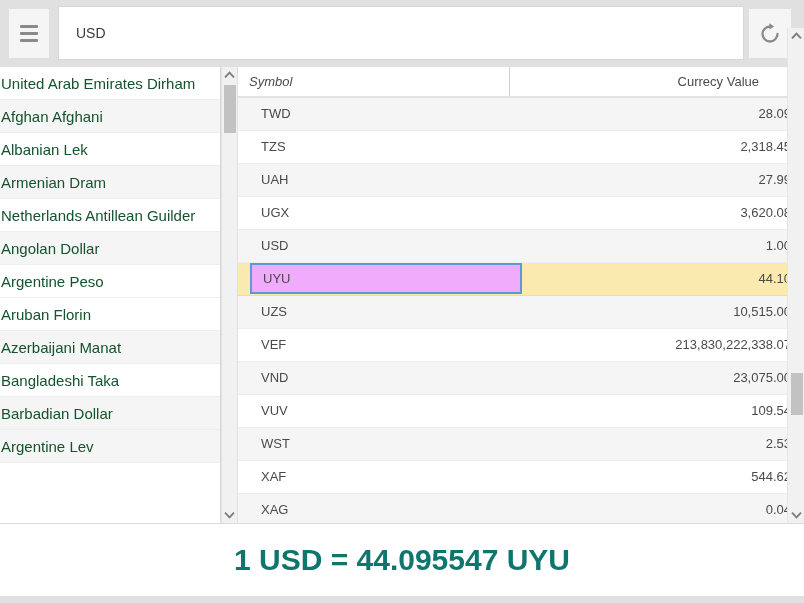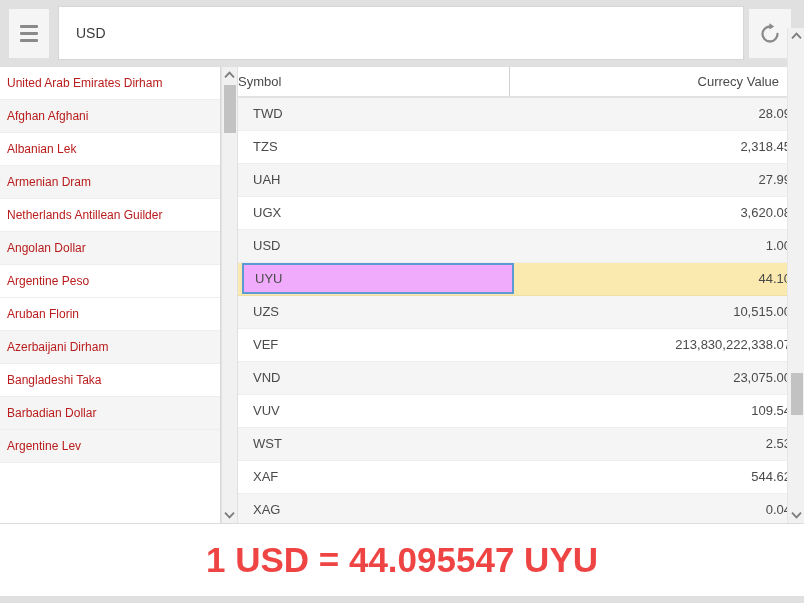--- a/index.html
+++ b/index.html
@@ -101,23 +101,23 @@
     width: 221px;
     height: 456px;
     background: #ffffff;
     overflow: hidden;
     border-right: 1px solid #d8d8d8;
     box-sizing: border-box;
   }
   .currency-item {
     height: 33px;
     line-height: 33px;
-    padding-left: 7px;
-    font-size: 12px;
-    color: #b91c1c;
+    padding-left: 1px;
+    font-size: 15px;
+    color: #14532d;
     background: #ffffff;
     border-bottom: 1px solid #eeeeee;
     box-sizing: border-box;
     white-space: nowrap;
     overflow: hidden;
     text-overflow: ellipsis;
     cursor: default;
   }
   .currency-item.alt { background: #f5f5f5; }
 
@@ -171,48 +171,50 @@
     top: 0;
     height: 29px;
     line-height: 29px;
     font-size: 13px;
     color: #4a4a4a;
     box-sizing: border-box;
   }
   .th-symbol {
     left: 0;
     width: 272px;
+    padding-left: 11px;
     border-right: 1px solid #d0d0d0;
+    font-style: italic;
   }
   .th-value {
     left: 272px;
     width: 294px;
     text-align: right;
-    padding-right: 25px;
+    padding-right: 45px;
   }
 
   .table-body {
     position: absolute;
     left: 0; top: 31px;
     width: 566px;
     height: 425px;
     overflow: hidden;
   }
   .row {
     position: relative;
     height: 33px;
     background: #ffffff;
     border-bottom: 1px solid #eeeeee;
     box-sizing: border-box;
   }
   .row.alt { background: #f5f5f5; }
   .row.selected { background: #fbeab0; border-bottom: 1px solid #f0dfa4; }
   .cell-symbol {
     position: absolute;
-    left: 4px; top: 0;
+    left: 12px; top: 0;
     width: 272px;
     height: 32px;
     line-height: 32px;
     padding-left: 11px;
     font-size: 13px;
     color: #4a4a4a;
     box-sizing: border-box;
   }
   .row.selected .cell-symbol {
     border: 2px solid #5b9bd5;
@@ -251,23 +253,23 @@
     width: 804px;
     height: 73px;
     background: #ffffff;
     display: flex;
     align-items: center;
     justify-content: center;
     border-top: 1px solid #dcdcdc;
     box-sizing: border-box;
   }
   .result-text {
-    font-size: 35px;
+    font-size: 30px;
     font-weight: bold;
-    color: #ef4444;
+    color: #0f766e;
     letter-spacing: 0px;
     white-space: nowrap;
   }
   .bottom-strip {
     position: absolute;
     left: 0; top: 596px;
     width: 804px;
     height: 7px;
     background: #e0e0e0;
   }
@@ -300,21 +302,21 @@
 
     <div class="left-panel">
       <div class="currency-item">United Arab Emirates Dirham</div>
       <div class="currency-item alt">Afghan Afghani</div>
       <div class="currency-item">Albanian Lek</div>
       <div class="currency-item alt">Armenian Dram</div>
       <div class="currency-item">Netherlands Antillean Guilder</div>
       <div class="currency-item alt">Angolan Dollar</div>
       <div class="currency-item">Argentine Peso</div>
       <div class="currency-item">Aruban Florin</div>
-      <div class="currency-item alt">Azerbaijani Dirham</div>
+      <div class="currency-item alt">Azerbaijani Manat</div>
       <div class="currency-item">Bangladeshi Taka</div>
       <div class="currency-item alt">Barbadian Dollar</div>
       <div class="currency-item alt">Argentine Lev</div>
     </div>
 
     <div class="scrollbar-left">
       <div class="sb-arrow" style="position:absolute;left:0;top:0;">
         <svg width="11" height="8" viewBox="0 0 11 8">
             <path d="M1 6.4 L5.5 1.6 L10 6.4" fill="none" stroke="#7c7c7c" stroke-width="1.8"></path>
           </svg>

